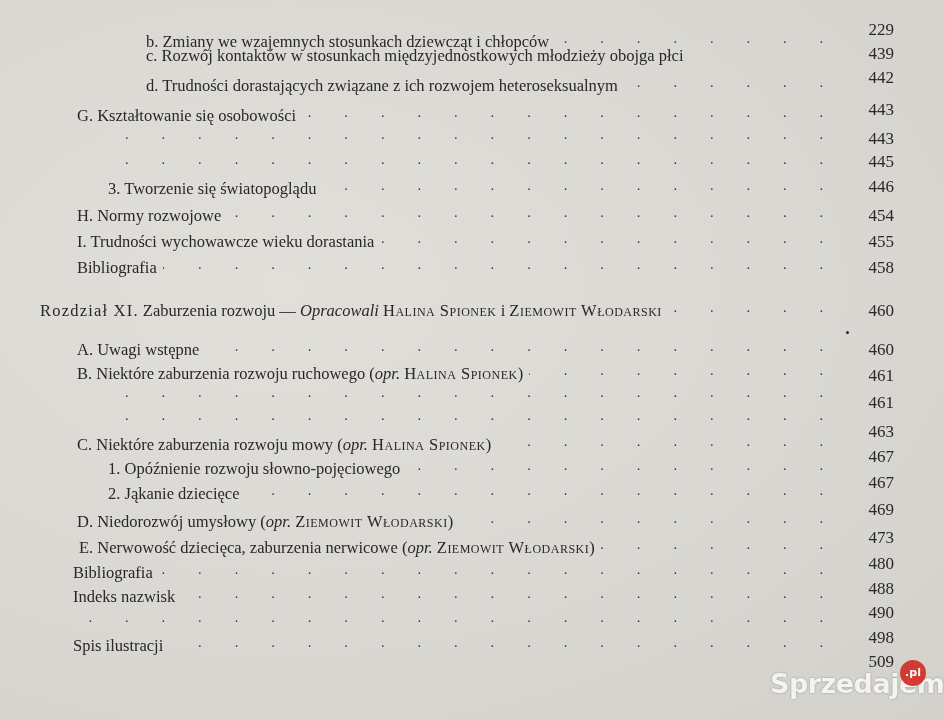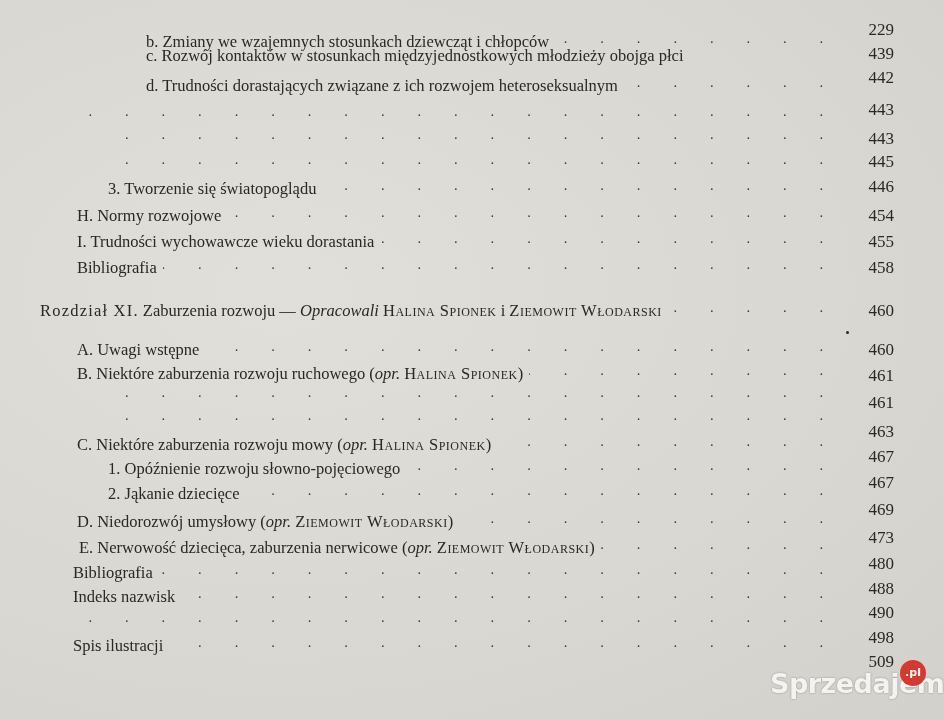--- a/index.html
+++ b/index.html
@@ -110,20 +110,21 @@
     <span class="page-num" style="top:-2px;">439</span>
   </div>
 
   <div class="row" style="left:146px; top:74px; width:748px;">
     <span class="label">d. Trudności dorastających związane z ich rozwojem heteroseksualnym</span>
     <span class="dots" style="margin-right:56px;">· · · · · · · · · · · · · · · · · · · · · · · · · · · · · · · · · · · · · · · · · · ·</span>
     <span class="page-num" style="top:-8px;">442</span>
   </div>
 
   <div class="row" style="left:77px; top:104px; width:817px;">
+    <span class="label">G. Kształtowanie się osobowości</span>
     <span class="dots" style="margin-right:56px;">· · · · · · · · · · · · · · · · · · · · · · · · · · · · · · · · · · · · · · · · · · ·</span>
     <span class="page-num" style="top:-6px;">443</span>
   </div>
 
   <div class="row" style="left:108px; top:127px; width:786px;">
     <span class="dots" style="margin-right:56px;">· · · · · · · · · · · · · · · · · · · · · · · · · · · · · · · · · · · · · · · · · · ·</span>
     <span class="page-num">443</span>
   </div>
 
   <div class="row" style="left:108px; top:152px; width:786px;">

